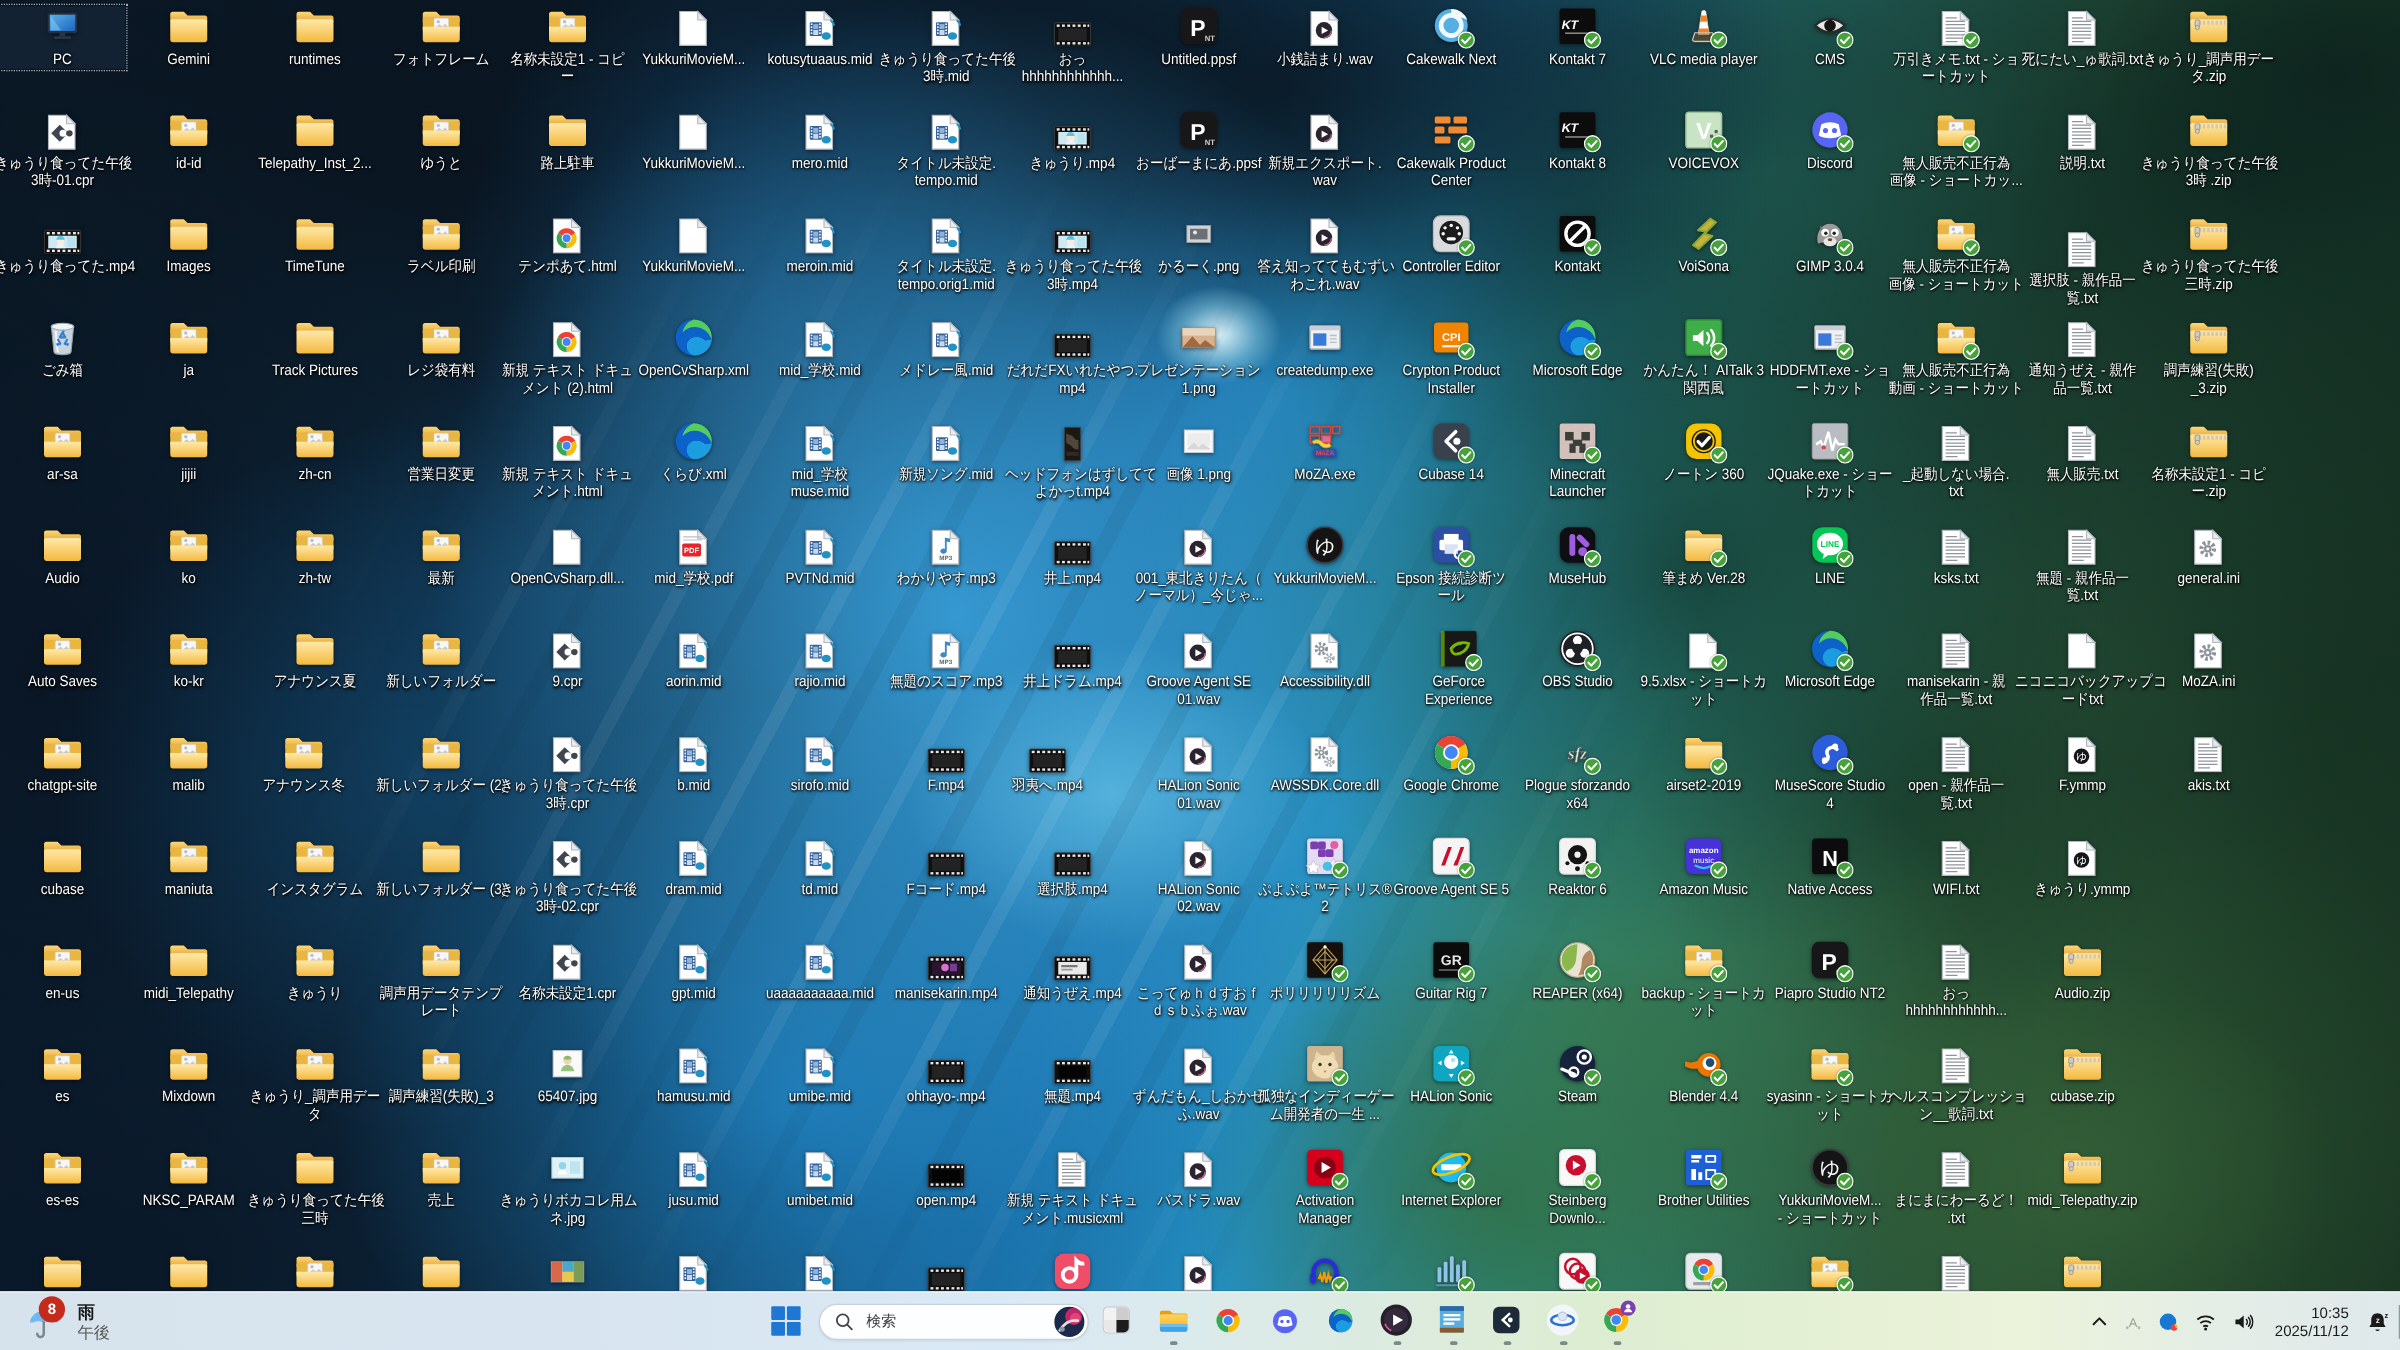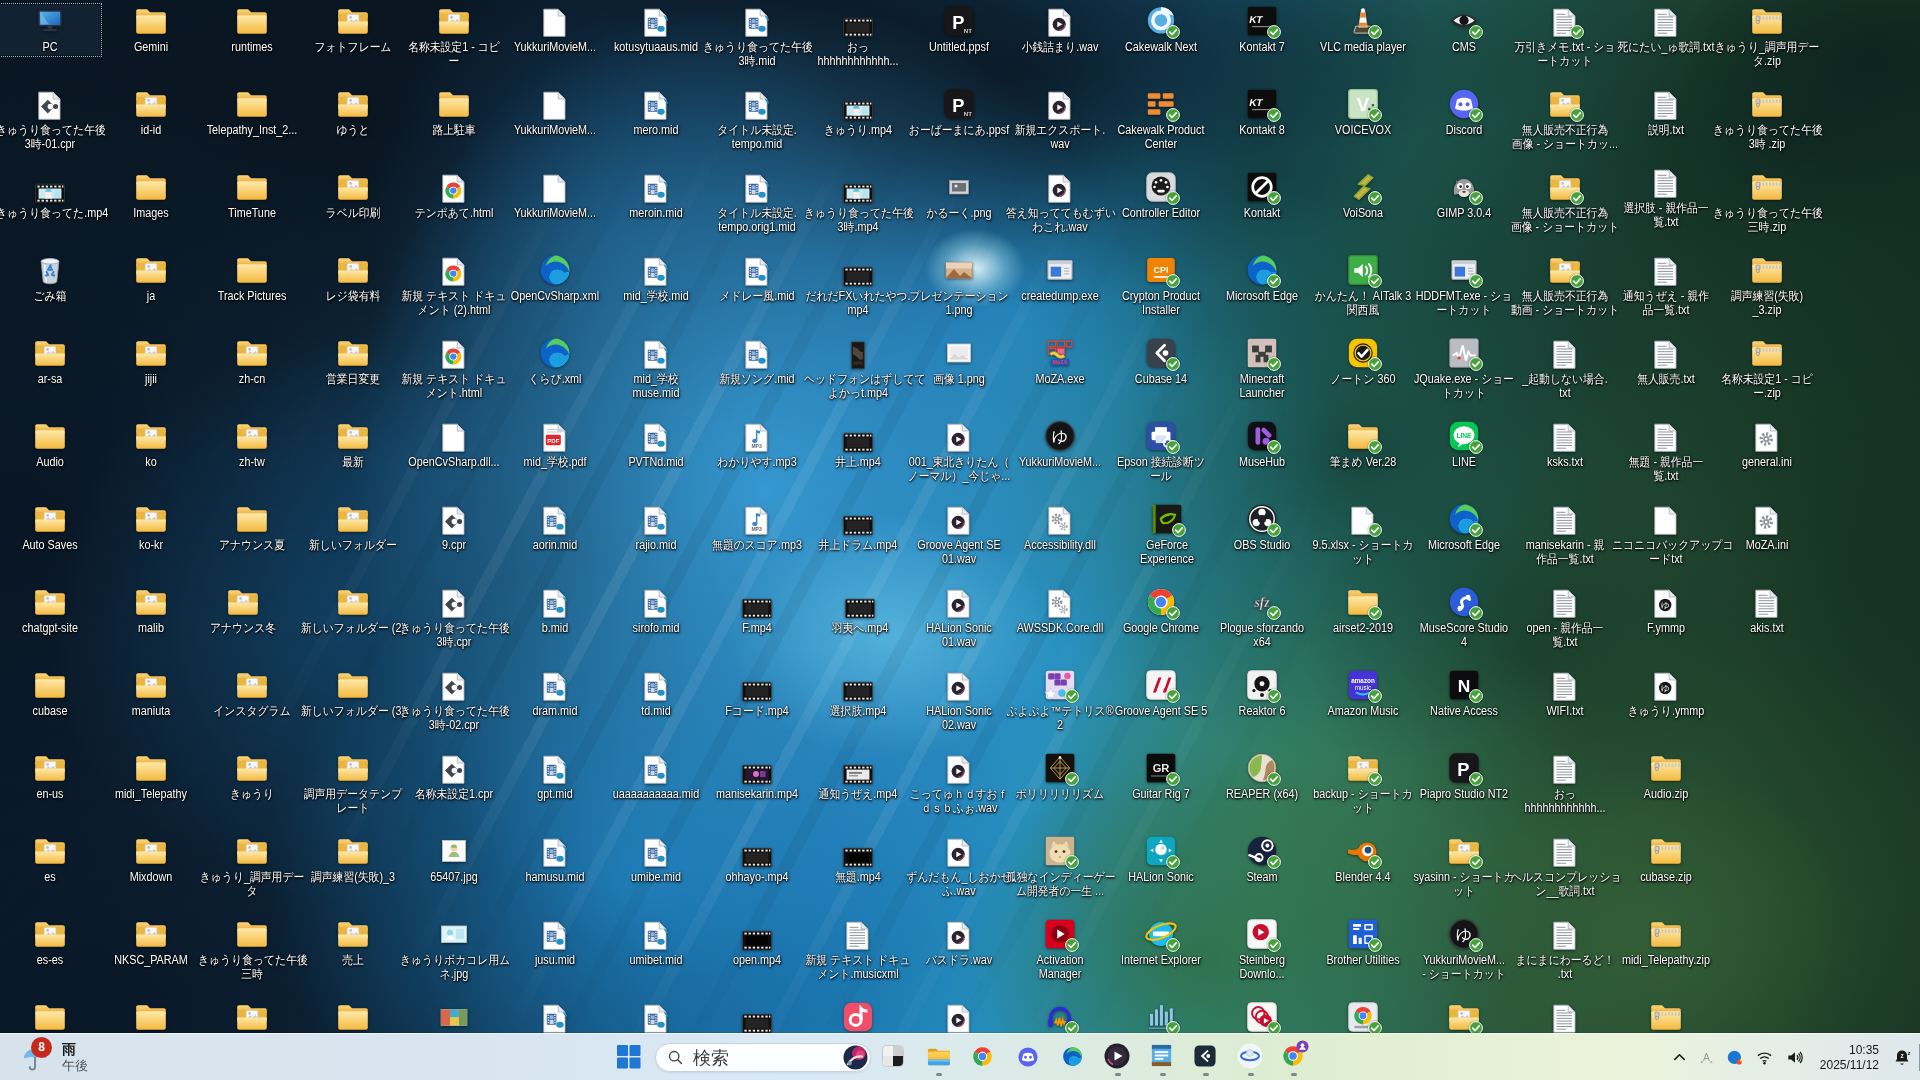--- a/index.html
+++ b/index.html
@@ -48,21 +48,21 @@
 #wx>svg{margin-top:6px}
 #wbadge{position:absolute;left:13px;top:0;width:21px;height:21px;border-radius:50%;background:#c42b1c;color:#fff;
  font-size:12px;font-weight:bold;text-align:center;line-height:21px}
 #wtxt{margin-left:10px;text-align:left}
 #wt1{font-size:14px;color:#1a1a1a;font-weight:bold;line-height:16px}
 #wt2{font-size:13px;color:#555;line-height:16px;margin-top:1px}
 .titem{position:absolute;width:27px;height:27px}
 .titem .dot{position:absolute;left:50%;transform:translateX(-50%);bottom:-6px;width:6px;height:3px;border-radius:2px;background:#7a8a8a}
 #search{position:absolute;left:655px;top:9px;width:216px;height:29px;border-radius:15px;
  background:rgba(255,255,255,.95);border:1px solid #c6d2d8;display:flex;align-items:center;box-shadow:0 1px 2px rgba(0,0,0,.08)}
-#search span{font-size:18px;color:#3c3c3c;margin-left:10px}
+#search span{font-size:12px;color:#3c3c3c;margin-left:10px}
 #tray{position:absolute;right:8px;top:0;height:47px;display:flex;align-items:center;gap:13px}
 #clock{text-align:right;font-size:12px;color:#1a1a1a;line-height:15px;margin-left:4px}
 #edgebar{position:absolute;right:0;top:10px;width:1px;height:27px;background:#8a9aa0}
 </style></head>
 <body>
 <div id="wall"></div>
 
 <svg width="0" height="0" style="position:absolute">
 <defs>
 <linearGradient id="gf" x1="0" y1="0" x2="0" y2="1">
@@ -1229,21 +1229,21 @@
       </svg>
       <svg class="chk" viewBox="0 0 14 14">
         <use href="#s-chk"></use>
       </svg>
     </div>
     <div class="lb">
       <span>無人販売不正行為</span>
       <span>画像 - ショートカット</span>
     </div>
   </div>
-<div class="cell" style="left:1616px;top:166px">
+<div class="cell" style="left:1616px;top:182px">
     <div class="ic">
       <svg viewBox="0 0 32 32">
         <use href="#s-txt"></use>
       </svg>
     </div>
     <div class="lb">
       <span>選択肢 - 親作品一</span>
       <span>覧.txt</span>
     </div>
   </div>
@@ -2127,21 +2127,21 @@
 <div class="cell" style="left:707px;top:586px">
     <div class="ic">
       <svg viewBox="0 0 32 32">
         <use href="#s-vdark"></use>
       </svg>
     </div>
     <div class="lb">
       <span>F.mp4</span>
     </div>
   </div>
-<div class="cell" style="left:810px;top:586px">
+<div class="cell" style="left:788px;top:586px">
     <div class="ic">
       <svg viewBox="0 0 32 32">
         <use href="#s-vdark"></use>
       </svg>
     </div>
     <div class="lb">
       <span>羽夷へ.mp4</span>
     </div>
   </div>
 <div class="cell" style="left:909px;top:586px">

